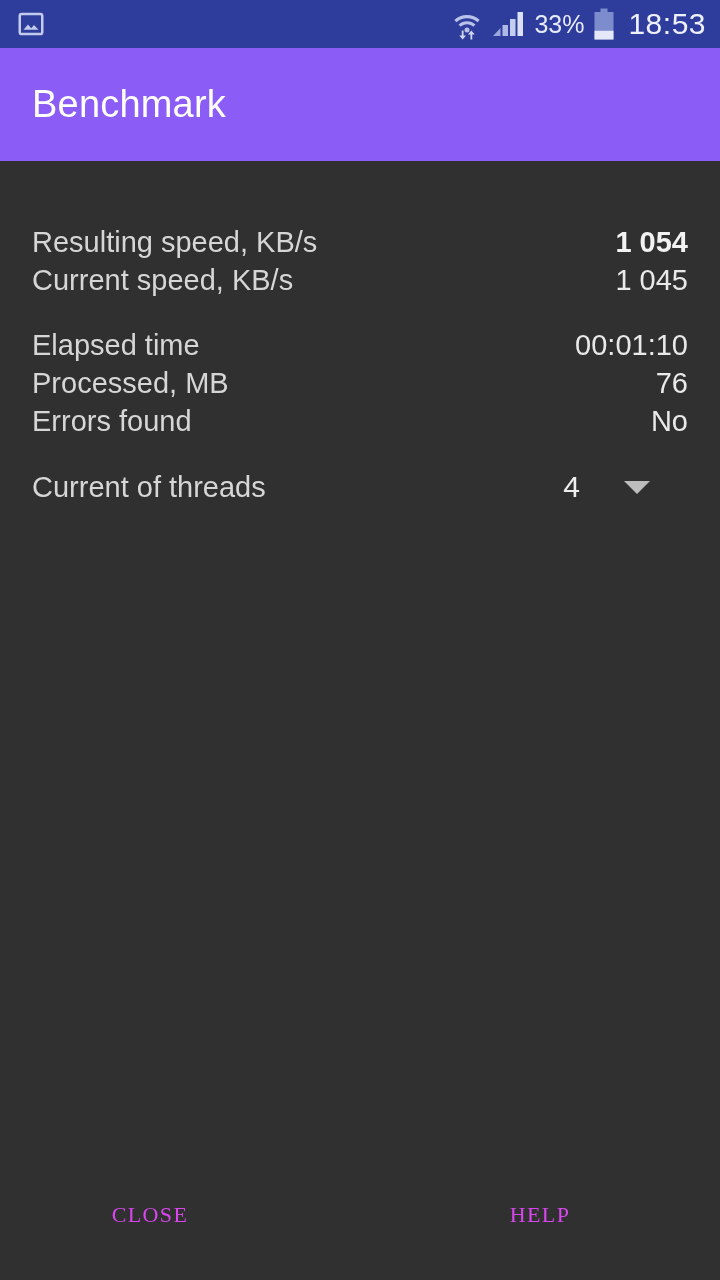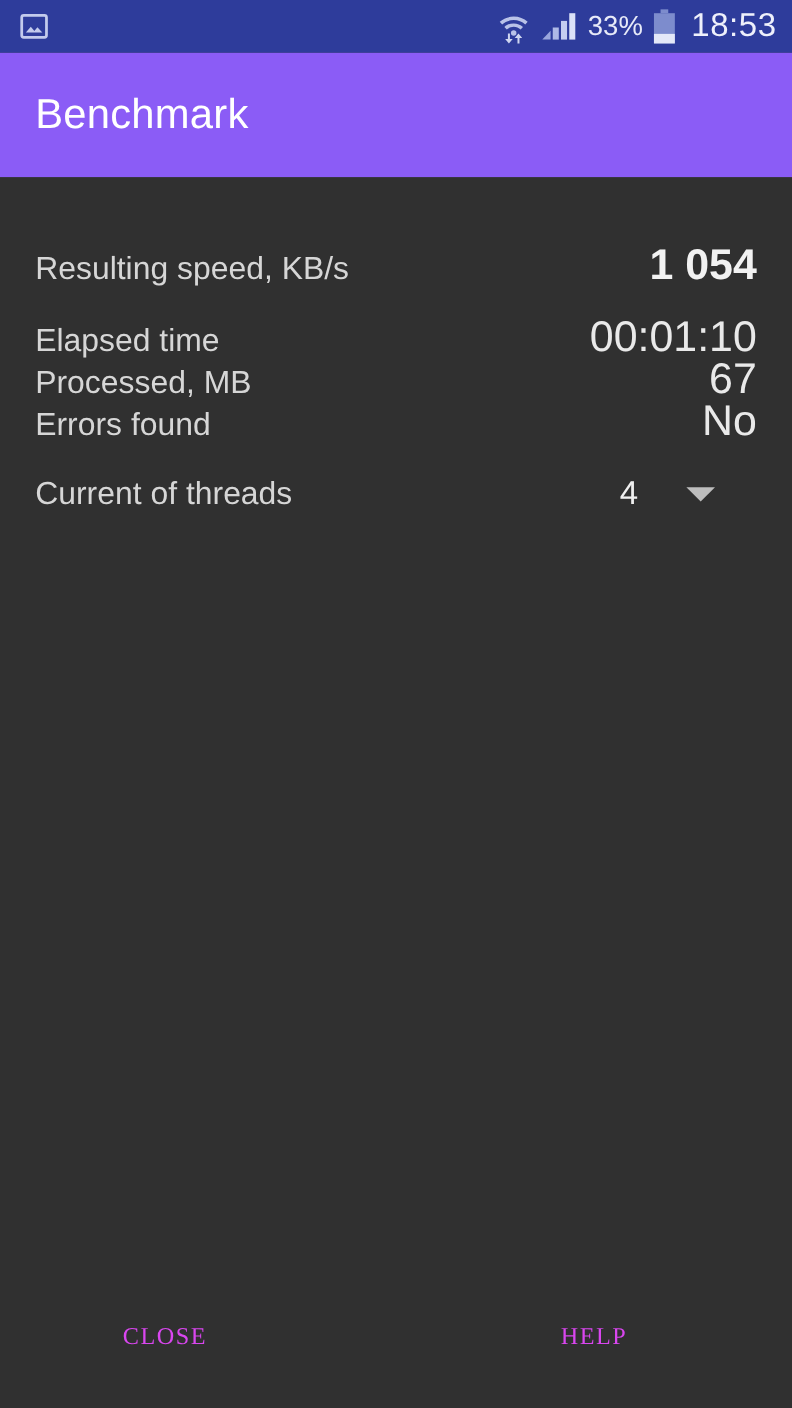--- a/index.html
+++ b/index.html
@@ -91,21 +91,21 @@
     justify-content: space-between;
     height: 38px;
     line-height: 38px;
   }
   .stat-label {
     font-size: 29px;
     color: #d6d6d6;
     white-space: nowrap;
   }
   .stat-value {
-    font-size: 39px;
+    font-size: 29px;
     color: #e9e9e9;
     white-space: nowrap;
     text-align: center;
   }
   .stat-value.bold { font-weight: bold; color: #f2f2f2; }
 
   
   .threads-row {
     display: flex;
     align-items: center;
@@ -207,32 +207,36 @@
 
   <div class="content">
 
     <div class="top-gap"></div>
 
     <div class="stats-group">
       <div class="stat-row">
         <span class="stat-label">Resulting speed, KB/s</span>
         <span class="stat-value bold">1 054</span>
       </div>
+      <div class="stat-row">
+        <span class="stat-label">Current speed, KB/s</span>
+        <span class="stat-value">1 045</span>
+      </div>
     </div>
 
     <div class="group-gap"></div>
 
     <div class="stats-group">
       <div class="stat-row">
         <span class="stat-label">Elapsed time</span>
         <span class="stat-value">00:01:10</span>
       </div>
       <div class="stat-row">
         <span class="stat-label">Processed, MB</span>
-        <span class="stat-value">67</span>
+        <span class="stat-value">76</span>
       </div>
       <div class="stat-row">
         <span class="stat-label">Errors found</span>
         <span class="stat-value">No</span>
       </div>
     </div>
 
     <div class="group-gap"></div>
 
     <div class="threads-row">

